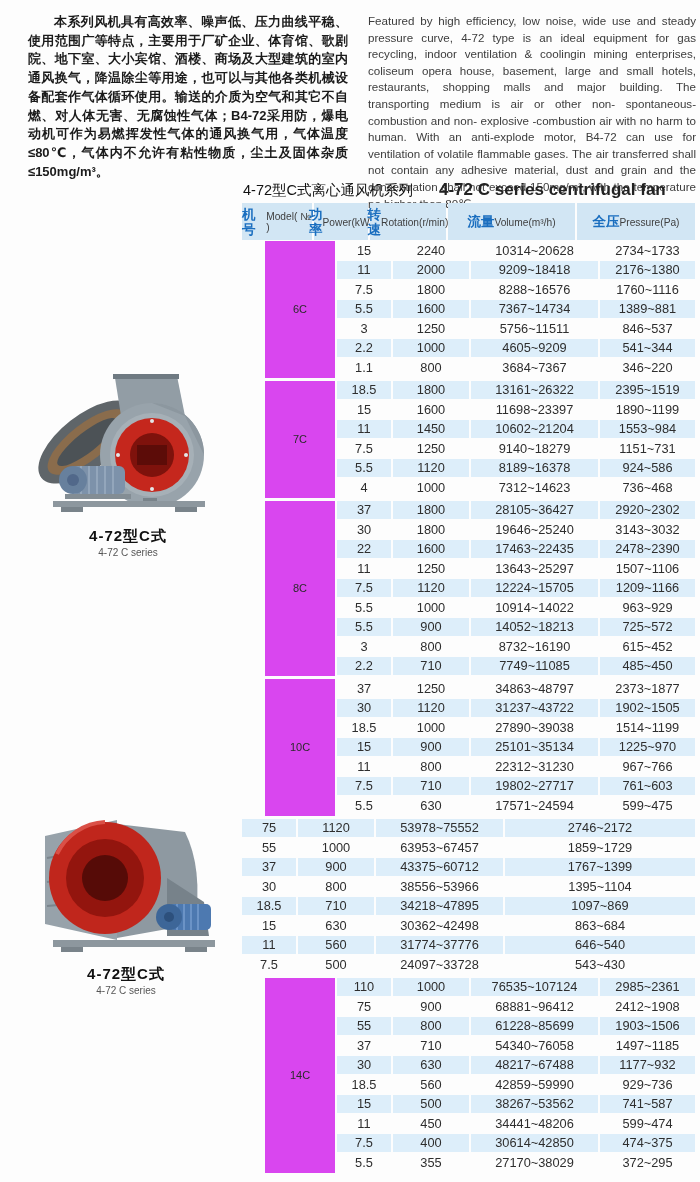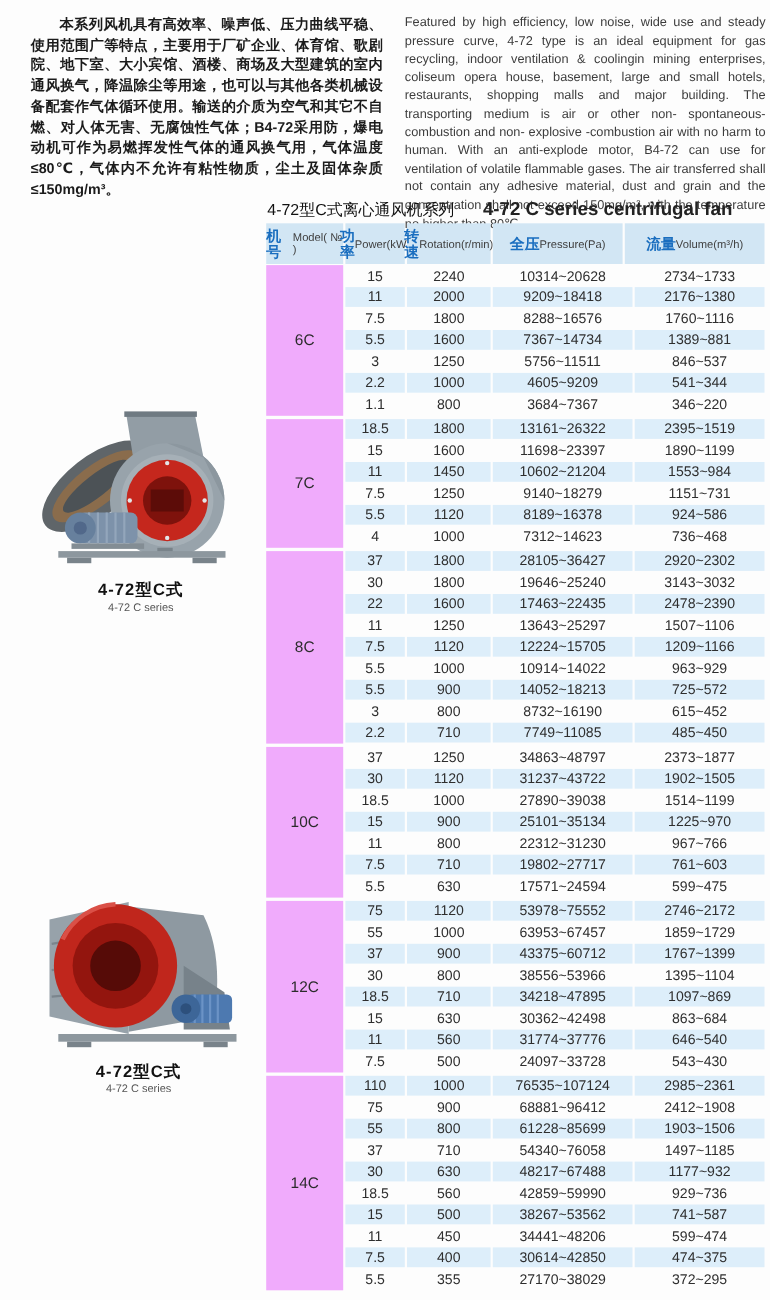--- a/index.html
+++ b/index.html
@@ -26,22 +26,22 @@
   .th:last-child{margin-right:0;}
   .th .h-zh{font-size:13.5px;font-weight:bold;color:#1a6ebf;line-height:15px;}
   .th .h-en{font-size:10.2px;color:#3f3f3f;margin-top:1px;line-height:11px;}
   .w-model{width:70px;}
   .w-power{width:54px;}
   .w-rot{width:76px;}
   .w-vol{width:127px;}
   .w-press{flex:1;}
 
   .group{display:flex;margin-bottom:3px;}
-  .model-cell{width:70px;margin-right:2px;background:#f0abfc;display:flex;
-              align-items:center;justify-content:center;font-size:14px;color:#2b2b2b;}
+  .model-cell{width:70px;margin-right:2px;background:#d946ef;display:flex;
+              align-items:center;justify-content:center;font-size:11px;color:#2b2b2b;margin-left:23px;}
   .rows{flex:1;display:flex;flex-direction:column;}
   .row{display:flex;height:18.5px;margin-bottom:1px;}
   .cell{display:flex;align-items:center;justify-content:center;
         font-size:12.8px;color:#2e2e2e;margin-right:2px;}
   .cell:last-child{margin-right:0;}
   .row.alt .cell{background:#ddeefa;}
 
   
   .figure{position:absolute;text-align:center;}
   .figure-1{left:22px;top:370px;width:212px;}
@@ -158,27 +158,27 @@
         <span class="h-en">Model( № )</span>
       </div>
       <div class="th w-power">
         <span class="h-zh">功率</span>
         <span class="h-en">Power(kW)</span>
       </div>
       <div class="th w-rot">
         <span class="h-zh">转速</span>
         <span class="h-en">Rotation(r/min)</span>
       </div>
+      <div class="th w-vol">
+        <span class="h-zh">流量</span>
+        <span class="h-en">Volume(m³/h)</span>
+      </div>
       <div class="th w-press">
         <span class="h-zh">全压</span>
         <span class="h-en">Pressure(Pa)</span>
-      </div>
-      <div class="th w-vol">
-        <span class="h-zh">流量</span>
-        <span class="h-en">Volume(m³/h)</span>
       </div>
     </div>
     <div id="table-body">
         <div class="group">
           <div class="model-cell">6C</div>
           <div class="rows">
             <div class="row">
               <div class="cell w-power">15</div>
               <div class="cell w-rot">2240</div>
               <div class="cell w-vol">10314~20628</div>
@@ -363,21 +363,20 @@
             </div>
             <div class="row">
               <div class="cell w-power">5.5</div>
               <div class="cell w-rot">630</div>
               <div class="cell w-vol">17571~24594</div>
               <div class="cell w-press">599~475</div>
             </div>
           </div>
         </div>
         <div class="group">
-          <div class="model-cell">12C</div>
           <div class="rows">
             <div class="row alt">
               <div class="cell w-power">75</div>
               <div class="cell w-rot">1120</div>
               <div class="cell w-vol">53978~75552</div>
               <div class="cell w-press">2746~2172</div>
             </div>
             <div class="row">
               <div class="cell w-power">55</div>
               <div class="cell w-rot">1000</div>

